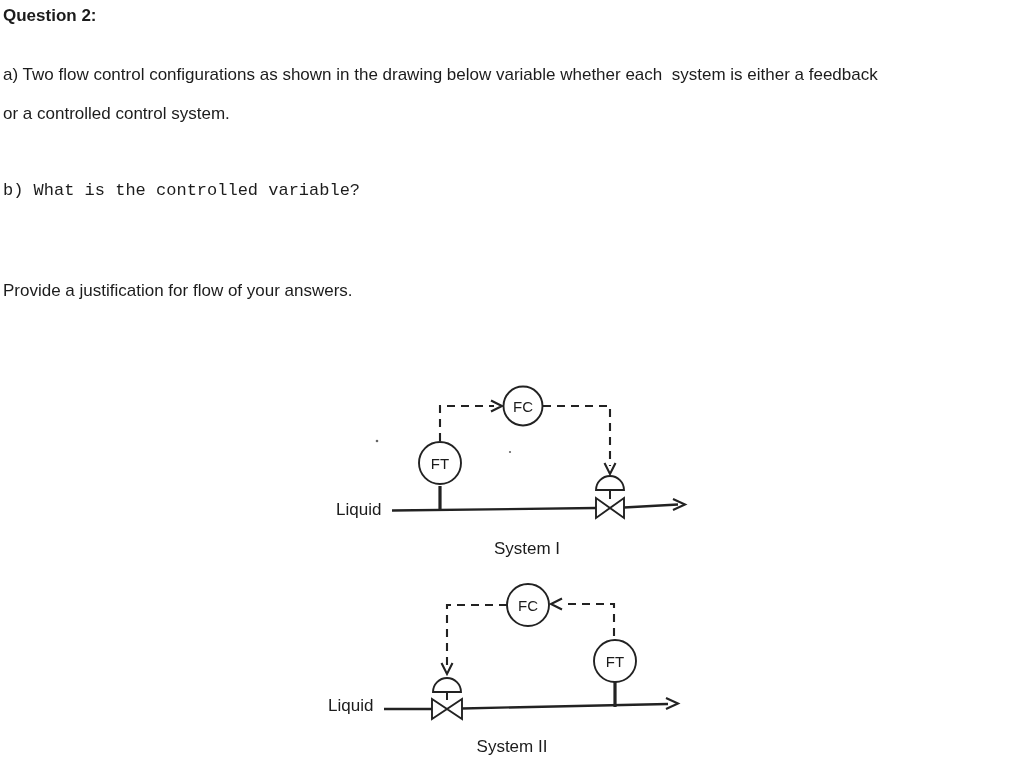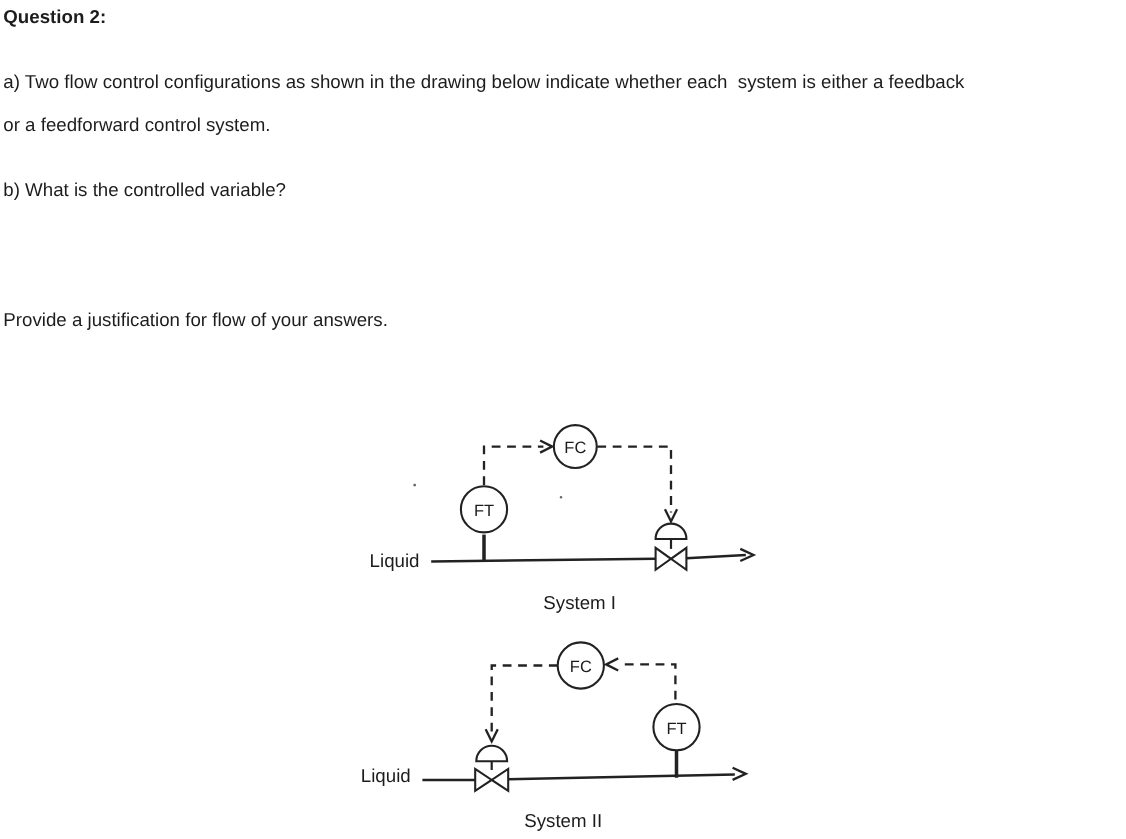--- a/index.html
+++ b/index.html
@@ -48,23 +48,23 @@
     text-anchor: middle;
   }
   .speck { fill: #666; }
 </style>
 </head>
 <body>
 
 <div id="page">
 
   <div class="tline bold" style="top:5px;">Question 2:</div>
-  <div class="tline" style="top:64px;">a) Two flow control configurations as shown in the drawing below indicate whether each  system is either a feedback</div>
-  <div class="tline" style="top:103px;">or a feedforward control system.</div>
-  <div class="tline" style="top:162px;">b) What is the controlled variable?</div>
+  <div class="tline" style="top:64px;">a) Two flow control configurations as shown in the drawing below variable whether each  system is either a feedback</div>
+  <div class="tline" style="top:103px;">or a controlled control system.</div>
+  <div class="tline" style="top:180px;font-family:Liberation Mono, monospace;">b) What is the controlled variable?</div>
   <div class="tline" style="top:280px;">Provide a justification for flow of your answers.</div>
 
   <svg style="left:320px; top:380px;" width="380" height="185" viewBox="0 0 380 185">
 
     <circle class="speck" cx="57" cy="61" r="1.3"></circle>
     <circle class="speck" cx="190" cy="72" r="1.1"></circle>
 
     <path class="pipe" d="M 72 130.5 L 276 128"></path>
     <path class="pipe" d="M 304 127.5 L 358 124.5"></path>
     <path class="arrow" d="M 353 119 L 365 124.5 L 353 130"></path>

